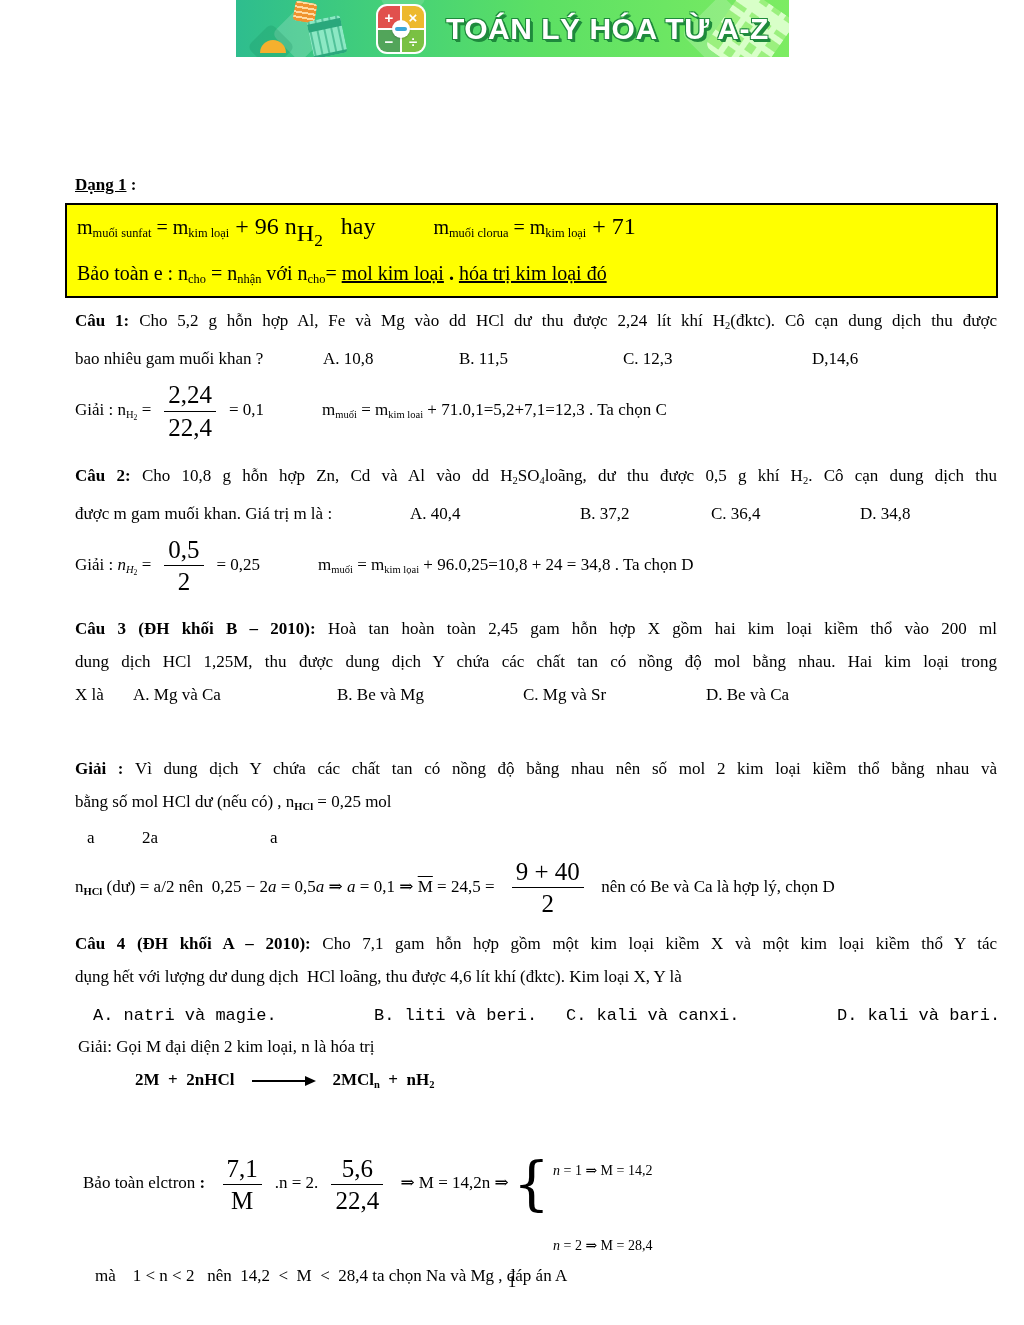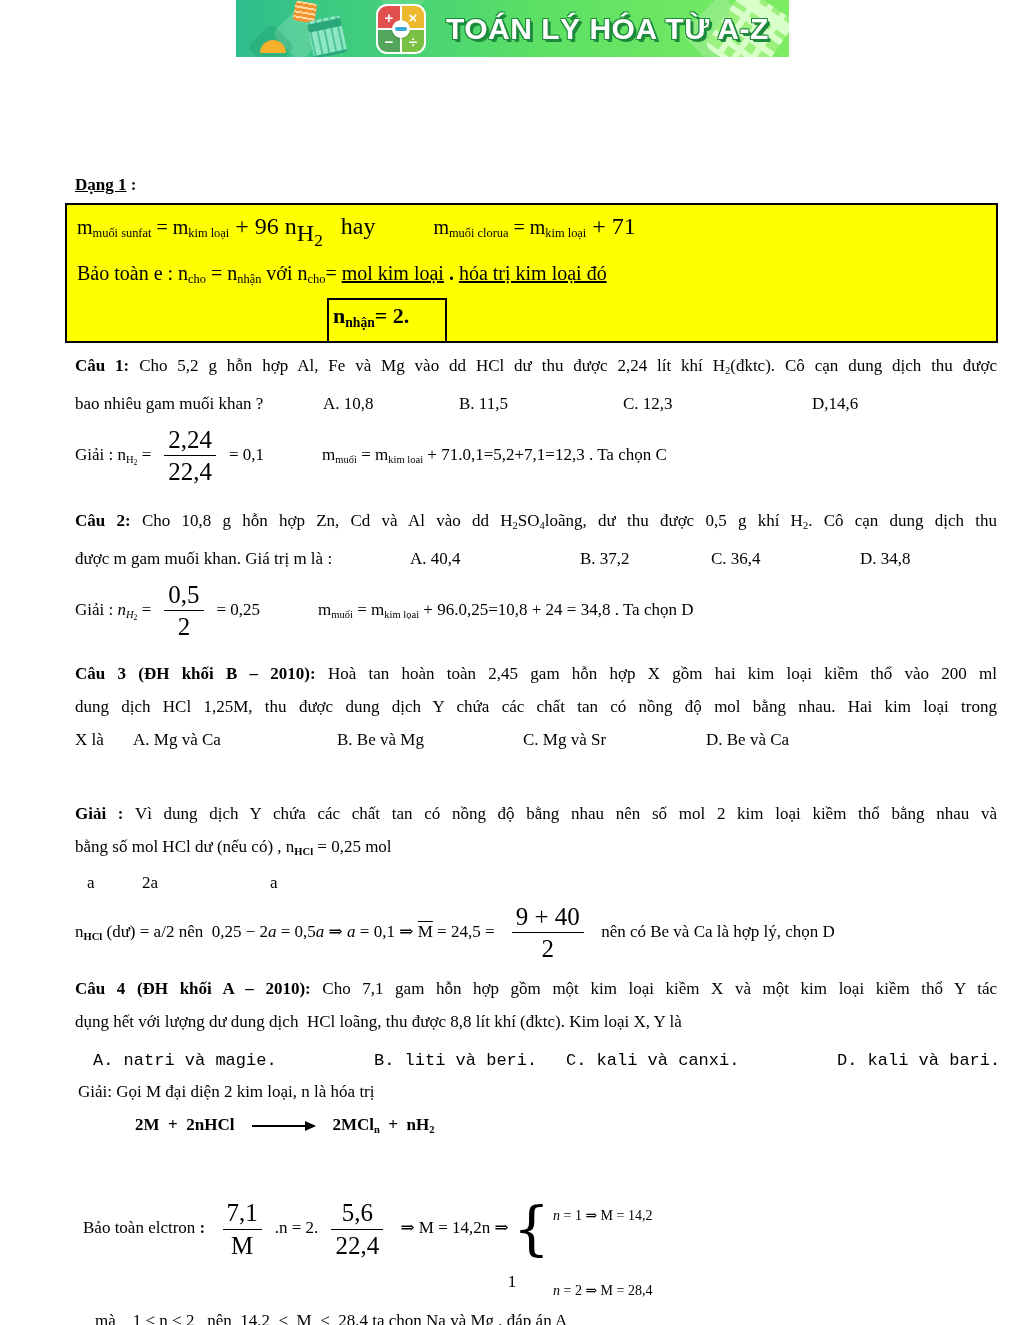--- a/index.html
+++ b/index.html
@@ -107,21 +107,20 @@
   </header>
 
   <main class="content">
 
     <div class="line"><span class="b u">Dạng 1</span><span class="b"> :</span></div>
 
 
     <div class="ybox">
       <div class="bl"><span>m</span><span class="sub">muối sunfat</span><span> = m</span><span class="sub">kim loại</span><span class="lg"> + 96 n</span><span class="lg sub">H</span><span class="lg sub"><span class="sub2">2</span></span><span class="lg pre">   hay</span><span class="gap">m</span><span class="sub">muối clorua</span><span> = m</span><span class="sub">kim loại</span><span class="lg"> + 71</span></div>
       <div class="bl"><span>Bảo toàn e : n</span><span class="sub">cho</span><span> = n</span><span class="sub">nhận</span><span> với n</span><span class="sub">cho</span><span>= </span><span class="u">mol kim loại</span><span class="b"> . </span><span class="u">hóa trị kim loại đó</span></div>
-      <div class="nbox-row"><span class="nbox"><span>n</span><span class="sub">nhận</span><span>= 2.</span></span></div>
     </div>
 
     <div class="line jline" style="margin-top:6px;"><span class="b">Câu 1:</span><span> Cho 5,2 g hỗn hợp Al, Fe và Mg vào dd HCl dư thu được 2,24 lít khí H</span><span class="sub">2</span><span>(đktc). Cô cạn dung dịch thu được</span></div>
     <div class="line" style="height:35px;"><span>bao nhiêu gam muối khan ?</span><span class="opt" style="left:248px;">A. 10,8</span><span class="opt" style="left:384px;">B. 11,5</span><span class="opt" style="left:548px;">C. 12,3</span><span class="opt" style="left:737px;">D,14,6</span></div>
 
     <div class="line mathline" style="margin-top:2px;"><span>Giải : n</span><span class="sub">H</span><span class="sub"><span class="sub2">2</span></span><span> =</span><span class="frac"><span class="num">2,24</span><span class="den">22,4</span></span><span>= 0,1</span><span class="gap">m</span><span class="sub">muối</span><span> = m</span><span class="sub">kim loai</span><span> + 71.0,1=5,2+7,1=12,3 . Ta chọn C</span></div>
 
     <div class="line jline" style="margin-top:14px;"><span class="b">Câu 2:</span><span> Cho 10,8 g hỗn hợp Zn, Cd và Al vào dd H</span><span class="sub">2</span><span>SO</span><span class="sub">4</span><span>loãng, dư thu được 0,5 g khí H</span><span class="sub">2</span><span>. Cô cạn dung dịch thu</span></div>
     <div class="line" style="height:35px;"><span>được m gam muối khan. Giá trị m là :</span><span class="opt" style="left:335px;">A. 40,4</span><span class="opt" style="left:505px;">B. 37,2</span><span class="opt" style="left:636px;">C. 36,4</span><span class="opt" style="left:785px;">D. 34,8</span></div>
 
@@ -136,21 +135,21 @@
 
     <div class="line" style="height:30px;line-height:30px;">
         <span class="opt" style="left:12px;">a</span>
         <span class="opt" style="left:67px;">2a</span>
         <span class="opt" style="left:195px;">a</span>
       </div>
 
     <div class="line mathline" style="margin-top:0;"><span class="pre">n</span><span class="sub b">HCl</span><span class="pre"> (dư) = a/2 nên  0,25 − 2</span><span class="i">a</span><span> = 0,5</span><span class="i">a</span><span> ⇒ </span><span class="i">a</span><span> = 0,1 ⇒ </span><span class="ov">M</span><span> = 24,5 = </span><span class="frac"><span class="num">9 + 40</span><span class="den">2</span></span><span> nên có Be và Ca là hợp lý, chọn D</span></div>
 
     <div class="line jline" style="margin-top:8px;"><span class="b">Câu 4 (ĐH khối A – 2010):</span><span> Cho 7,1 gam hỗn hợp gồm một kim loại kiềm X và một kim loại kiềm thổ Y tác</span></div>
-    <div class="line pre"><span class="pre">dụng hết với lượng dư dung dịch  HCl loãng, thu được 8,8 lít khí (đktc). Kim loại X, Y là</span></div>
+    <div class="line pre"><span class="pre">dụng hết với lượng dư dung dịch  HCl loãng, thu được 4,6 lít khí (đktc). Kim loại X, Y là</span></div>
     <div class="line" style="margin-top:6px;height:33px;font-family:Liberation Mono, monospace;">
         <span class="opt" style="left:18px;">A. natri và magie.</span>
         <span class="opt" style="left:299px;">B. liti và beri.</span>
         <span class="opt" style="left:491px;">C. kali và canxi.</span>
         <span class="opt" style="left:762px;">D. kali và bari.</span>
       </div>
 
     <div class="line" style="padding-left:3px;line-height:30px;min-height:30px;"><span>Giải: Gọi M đại diện 2 kim loại, n là hóa trị</span></div>
     <div class="line" style="padding-left:60px;line-height:36px;min-height:36px;"><span class="b pre">2M  +  2nHCl</span><span class="arrow a2"></span><span class="b">2MCl</span><span class="b sub">n</span><span class="b pre">  +  nH</span><span class="b sub">2</span></div>
 

